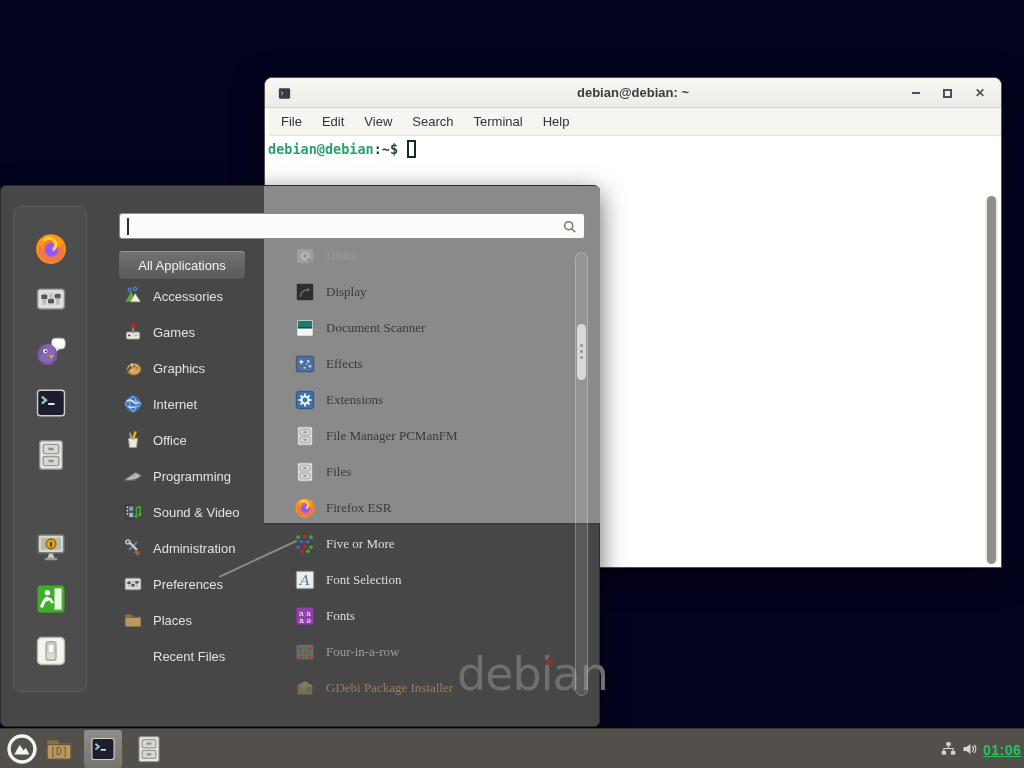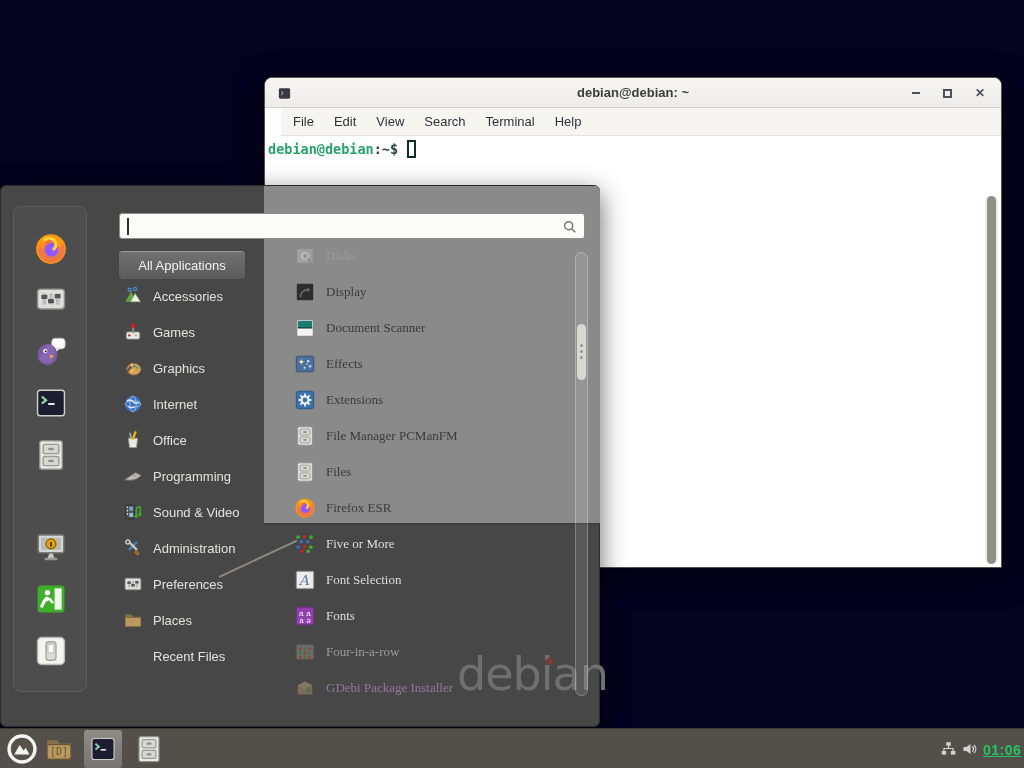--- a/index.html
+++ b/index.html
@@ -28,21 +28,21 @@
   }
   .win-controls {
     position:absolute; right:16px; top:0; height:30px;
     display:flex; align-items:center; gap:23px;
   }
   .wc-min { width:8px; height:2px; background:#49525a; }
   .wc-max { width:9px; height:9px; border:2.5px solid #49525a; }
   .wc-close { font-size:12px; font-weight:bold; color:#49525a; line-height:1; }
 
   .menubar {
-    position:absolute; left:16px; top:30px; right:0; height:28px;
+    position:absolute; left:4px; top:30px; right:0; height:28px;
     background:#f6f5f2; border-bottom:1px solid #e4e2dc;
     display:flex; align-items:center; padding-left:2px;
   }
   .menubar .mitem { padding:0 10px; font-size:13px; color:#2f3336; }
 
   .term-content {
     position:absolute; left:1px; top:58px; right:1px; bottom:0;
     background:#ffffff; font-family:"DejaVu Sans Mono", monospace;
     font-size:13.5px; font-weight:bold; padding:4px 2px;
   }
@@ -115,21 +115,21 @@
   }
   .app-row .aicon { width:22px; height:22px; margin-left:10px; flex:none; }
   .app-row .alabel { margin-left:10px; font-size:13px; white-space:nowrap;font-family:Liberation Serif, serif; }
   .app-row.on-light .alabel { color:#3a3a3a; }
   .app-row.on-dark  .alabel { color:#dedede; }
   .app-row.dim-light .alabel { color:#9c9c9c; }
   .app-row.dim-light .aicon { opacity:.55; }
   .app-row.dim-dark .alabel { color:#9d9d9d; }
   .app-row.dim-dark .aicon { opacity:.75; }
   .app-row.dim-heavy { opacity:.45; }
-  .app-row.dim-heavy .alabel { color:#f0abfc; }
+  .app-row.dim-heavy .alabel { color:#fdba74; }
 
   .list-scrollbar {
     position:absolute; left:574px; top:66px; width:13px; height:444px;
     background:rgba(255,255,255,.10); border:1px solid rgba(255,255,255,.25);
     border-radius:7px; z-index:1;
   }
   .list-thumb {
     position:absolute; left:1px; top:71px; width:9px; height:56px;
     background:#d8d8d4; border-radius:5px;
   }

